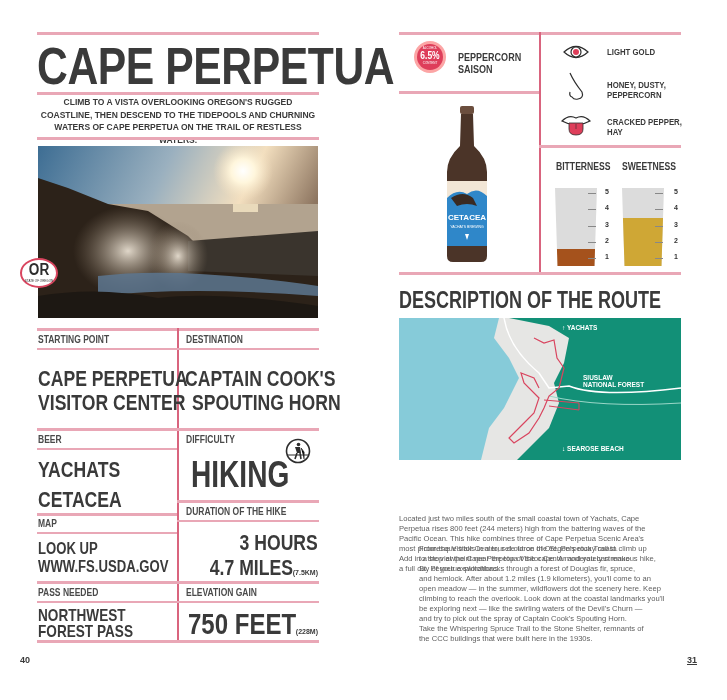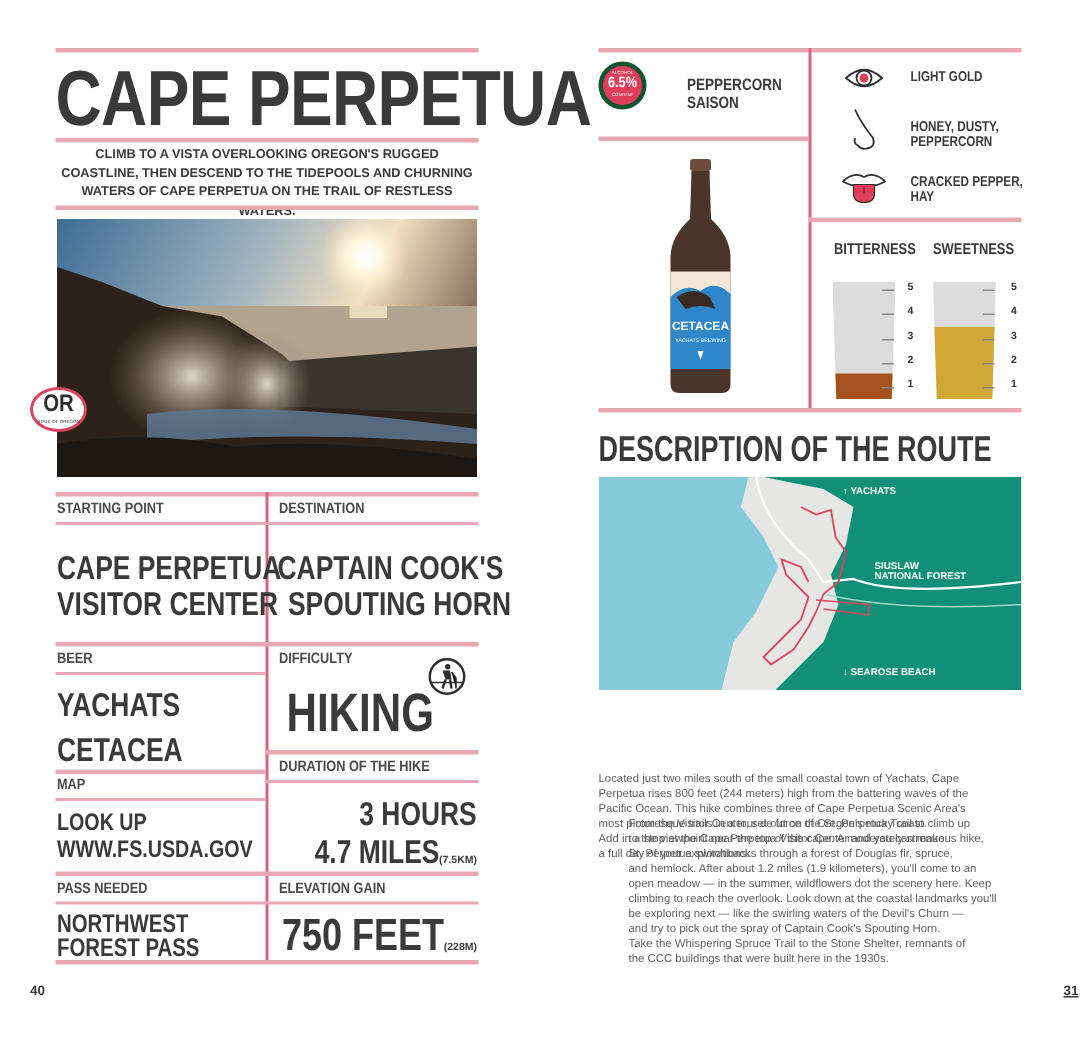--- a/index.html
+++ b/index.html
@@ -19,21 +19,21 @@
   .or-badge .s { font-size: 3px; line-height: 4px; display:block; color:#333; }
 
   .label { font-size: 10px; font-weight: bold; color: #4a4a4a; transform: scaleX(0.85); transform-origin: left top; white-space: nowrap; text-transform: uppercase; }
   .value { font-size: 22px; font-weight: bold; color: #3a3a3a; line-height: 25px; transform: scaleX(0.8); transform-origin: left top; white-space: nowrap; text-transform: uppercase; }
   .value.right { transform-origin: right top; text-align: right; }
   .small-unit { font-size: 7px; font-weight: bold; }
 
   .page-num { font-size: 9px; font-weight: bold; color: #3a3a3a; }
 
   
-  .abv { left: 399px; top: 41px; width: 32px; height: 32px; border-radius: 50%; background: #14532d; }
+  .abv { left: 414px; top: 41px; width: 32px; height: 32px; border-radius: 50%; background: #fca5a5; }
   .abv-inner { position: absolute; left: 3px; top: 3px; width: 26px; height: 26px; border-radius: 50%; background: #de3e5a; text-align:center; color:#fff; }
   .abv-inner .small { font-size: 3px; line-height: 5px; display:block; margin-top:2px; }
   .abv-inner .big { font-size: 10px; font-weight: bold; line-height: 10px; display:block; transform: scaleX(0.85); }
   .beer-name { left: 458px; top: 51px; font-size: 11px; line-height: 12px; font-weight: bold; color:#3a3a3a; transform: scaleX(0.82); transform-origin:left top; white-space: nowrap; }
   .sense-text { font-size: 9.5px; line-height: 10px; font-weight: bold; color:#3a3a3a; transform: scaleX(0.82); transform-origin:left top; white-space: nowrap; }
   .scale-title { font-size: 10.5px; font-weight: bold; color:#3a3a3a; transform: scaleX(0.82); transform-origin:left top; white-space: nowrap; }
   .cup { position: absolute; width: 42px; height: 78px; background: #dcdcdc; clip-path: polygon(0 0, 100% 0, 94% 100%, 6% 100%); overflow: hidden; }
   .cup .fill { position: absolute; left: 0; right: 0; bottom: 0; }
   .tick-label { position: absolute; font-size: 7px; font-weight: bold; color: #333; }
   .tick { position: absolute; height: 1px; background: #888; width: 8px; }
@@ -284,14 +284,14 @@
 St. Perpetua switchbacks through a forest of Douglas fir, spruce,
 and hemlock. After about 1.2 miles (1.9 kilometers), you'll come to an
 open meadow — in the summer, wildflowers dot the scenery here. Keep
 climbing to reach the overlook. Look down at the coastal landmarks you'll
 be exploring next — like the swirling waters of the Devil's Churn —
 and try to pick out the spray of Captain Cook's Spouting Horn.
 Take the Whispering Spruce Trail to the Stone Shelter, remnants of
 the CCC buildings that were built here in the 1930s.</p>
   </div>
 
-  <div class="abs page-num" style="left:709px; top:655px;text-decoration:underline;">31</div>
+  <div class="abs page-num" style="left:687px; top:655px;text-decoration:underline;">31</div>
 </div>
 
 </body></html>

